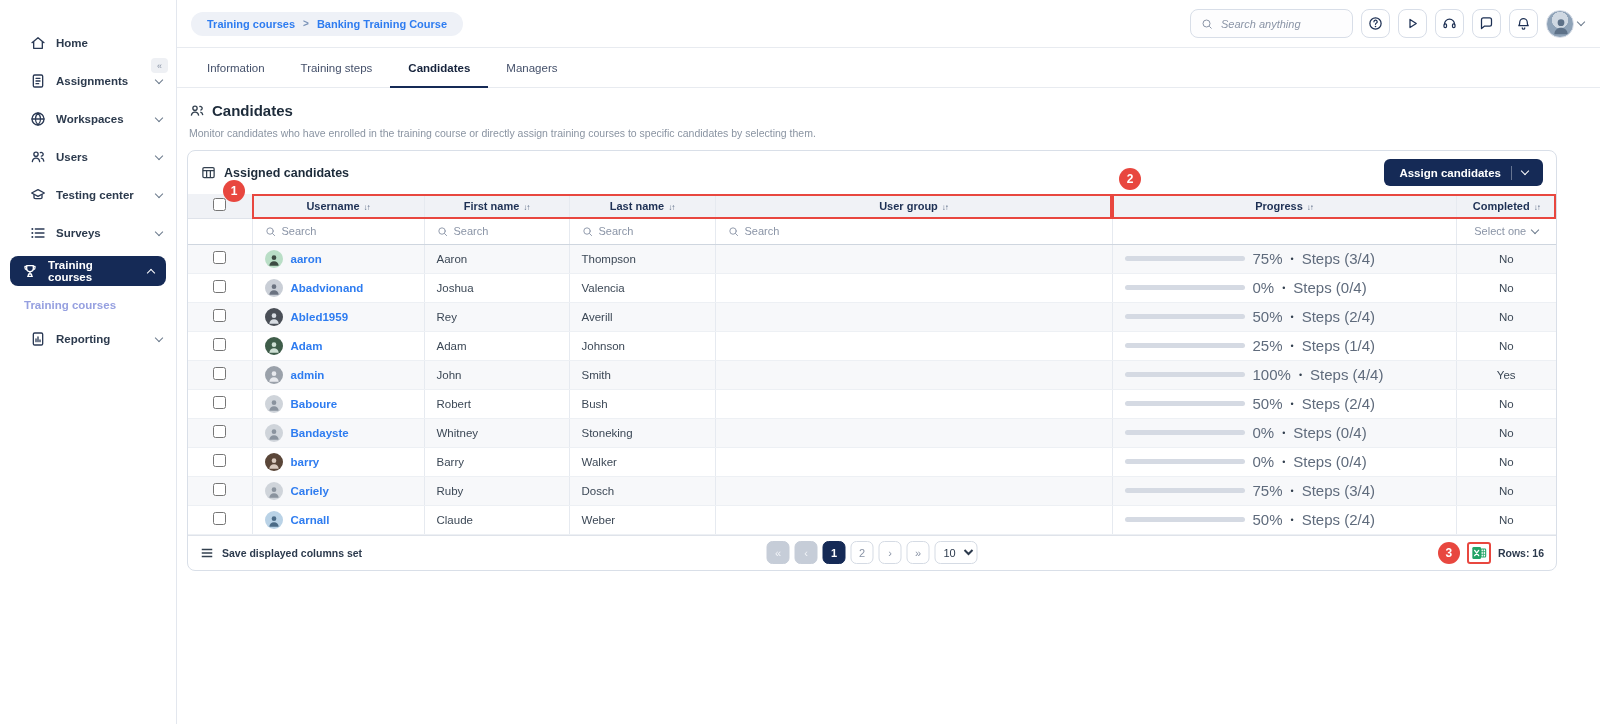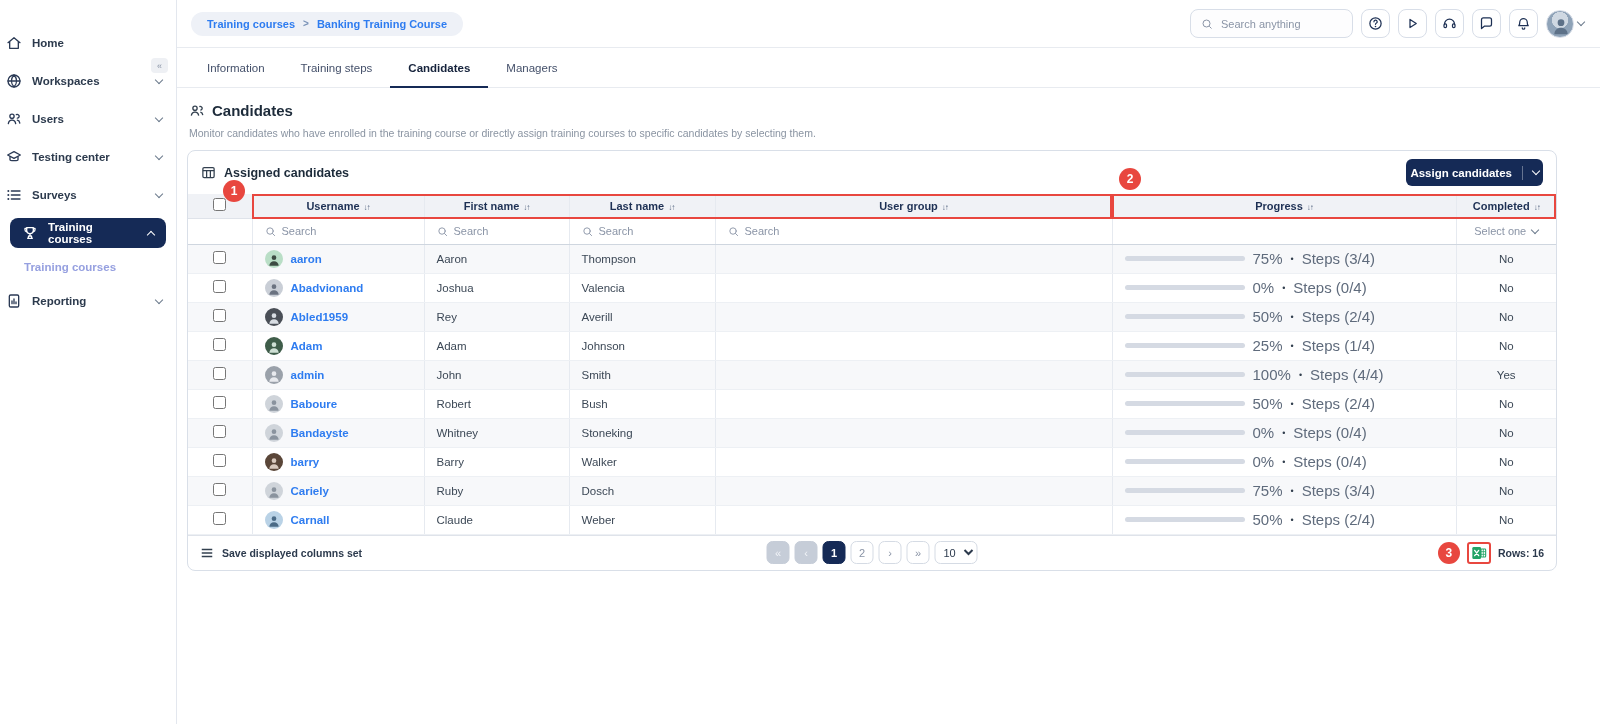--- a/index.html
+++ b/index.html
@@ -12,21 +12,21 @@
     border-right:1px solid #e3e7ee; flex:0 0 177px; }
   .logo { display:flex; align-items:flex-start; gap:6px; padding:14px 0 0 22px; }
   .logo-mark { width:22px; height:38px; }
   .logo-text { line-height:1; }
   .logo-word { font-size:19px; font-weight:bold; letter-spacing:-0.5px; }
   .logo-sub { display:block; text-align:right; font-size:8.5px; color:#1d2b56; margin-top:2px; }
   .collapse-btn { position:absolute; top:58px; right:8px; width:17px; height:15px;
     background:#eef0f4; border:none; border-radius:4px; color:#8a94a6; font-size:9px;
     display:flex; align-items:center; justify-content:center; cursor:pointer; }
   .nav { margin-top:24px; }
-  .nav-item { display:flex; align-items:center; gap:10px; height:38px; padding:0 14px 0 6px;
+  .nav-item { display:flex; align-items:center; gap:10px; height:38px; padding:0 14px 0 30px;
     font-size:11.5px; font-weight:bold; color:#2c3a4d; cursor:pointer; }
   .nav-item .nav-icon { width:16px; height:16px; flex:0 0 16px; color:#2b3a55; }
   .nav-item .nav-label { flex:1; }
   .chev { display:inline-block; width:6px; height:6px; border-right:1.5px solid #6b7a8c;
     border-bottom:1.5px solid #6b7a8c; transform:rotate(45deg); margin-top:-3px; }
   .chev.up { transform:rotate(225deg); margin-top:3px; }
   .nav-item.active { background:#152a56; color:#fff; border-radius:8px; margin:4px 10px;
     height:30px; padding:0 12px 0 12px; }
   .nav-item.active .nav-icon { color:#fff; }
   .nav-item.active .chev { border-color:#fff; }
@@ -39,21 +39,21 @@
     padding:0 16px 0 14px; }
   .breadcrumb { display:flex; align-items:center; gap:8px; background:#eef1f7;
     border-radius:14px; padding:6px 16px; font-size:11px; font-weight:bold; }
   .breadcrumb a { color:#2e7cf0; text-decoration:none; cursor:pointer; }
   .crumb-sep { color:#7a93b8; font-size:10px; }
   .topbar-right { margin-left:auto; display:flex; align-items:center; gap:8px; }
   .search-box { display:flex; align-items:center; gap:8px; width:163px; height:29px;
     border:1px solid #d8dee8; border-radius:8px; padding:0 10px; background:#fdfdfe; }
   .search-box svg { width:12px; height:12px; color:#8a94a6; }
   .search-box input { border:none; outline:none; background:transparent; font-size:11px;
-    color:#3c4856; width:120px; font-family:"Liberation Sans", sans-serif; }
+    color:#3c4856; width:120px; font-family:"Liberation Sans", sans-serif;font-style:italic; }
   .search-box input::placeholder { color:#8a94a6; }
   .icon-btn { width:29px; height:29px; border:1px solid #d8dee8; border-radius:8px;
     background:#fff; display:flex; align-items:center; justify-content:center; cursor:pointer; }
   .icon-btn svg { width:15px; height:15px; color:#1d3054; }
   .user-chip { display:flex; align-items:center; gap:4px; cursor:pointer; }
   .user-avatar { width:28px; height:28px; border-radius:50%;
     background:radial-gradient(circle at 50% 35%, #cfd8e2 0 38%, #8fa3b8 39% 100%);
     border:1px solid #d8dee8; overflow:hidden; position:relative; }
   .user-avatar svg { position:absolute; left:4px; top:5px; width:20px; height:20px; color:#5d7188; }
 
@@ -72,21 +72,21 @@
   .page-desc { margin-top:8px; font-size:10.5px; color:#8a94a2; }
 
   
   .card { position:relative; width:1370px; margin:11px 0 0 10px; border:1px solid #d9dfe8;
     border-radius:8px; background:#fff; }
   .card-head { height:43px; display:flex; align-items:center; padding:0 13px; }
   .card-title { display:flex; align-items:center; gap:8px; font-size:12.5px; font-weight:bold;
     color:#1d2b3a; }
   .card-title svg { width:15px; height:15px; color:#33404f; }
   .assign-btn { margin-left:auto; display:flex; align-items:center; gap:10px; background:#152a56;
-    color:#fff; border:none; border-radius:6px; padding:0 4px; height:27px; font-size:11.5px;
+    color:#fff; border:none; border-radius:6px; padding:0 15px; height:27px; font-size:11.5px;
     font-weight:bold; cursor:pointer; font-family:"Liberation Sans", sans-serif; }
   .assign-btn .divider { width:1px; height:14px; background:rgba(255,255,255,.35); }
   .assign-btn .chev { border-color:#fff; }
 
   .table-wrap { position:relative; }
   table { border-collapse:collapse; table-layout:fixed; width:1368px; }
   th, td { border-right:1px solid #e6eaf0; overflow:hidden; white-space:nowrap; }
   th:last-child, td:last-child { border-right:none; }
   thead th { height:24px; background:#f0f2f6; font-size:11px; color:#1d3054;
     border-bottom:1px solid #dfe3ea; text-align:center; font-weight:bold; }
@@ -152,20 +152,28 @@
   <aside class="sidebar">
     <button class="collapse-btn">«</button>
     <nav class="nav" id="sidebar-nav">
         <div class="nav-item">
           <span class="nav-icon"><svg viewBox="0 0 24 24" fill="none" stroke="currentColor" stroke-width="2" stroke-linecap="round" stroke-linejoin="round">
               <path d="M3 11.5 12 4l9 7.5"></path>
               <path d="M5.5 10v10h13V10"></path>
             </svg></span>
     <span class="nav-label">Home</span>
     </div>
+        <div class="nav-item">
+          <span class="nav-icon"><svg viewBox="0 0 24 24" fill="none" stroke="currentColor" stroke-width="2" stroke-linecap="round" stroke-linejoin="round">
+              <rect x="5" y="3" width="14" height="18" rx="2"></rect>
+              <path d="M9 8h6M9 12h6M9 16h4"></path>
+            </svg></span>
+    <span class="nav-label">Assignments</span>
+    <span class="chev "></span>
+        </div>
         <div class="nav-item">
           <span class="nav-icon"><svg viewBox="0 0 24 24" fill="none" stroke="currentColor" stroke-width="2" stroke-linecap="round" stroke-linejoin="round">
               <circle cx="12" cy="12" r="9"></circle>
               <path d="M3 12h18M12 3c-5 5.5-5 12.5 0 18M12 3c5 5.5 5 12.5 0 18"></path>
             </svg></span>
     <span class="nav-label">Workspaces</span>
     <span class="chev "></span>
         </div>
         <div class="nav-item">
           <span class="nav-icon"><svg viewBox="0 0 24 24" fill="none" stroke="currentColor" stroke-width="2" stroke-linecap="round" stroke-linejoin="round">

